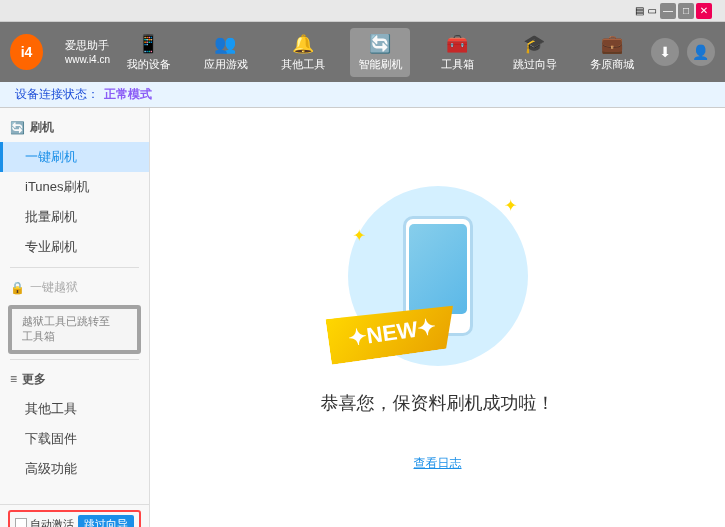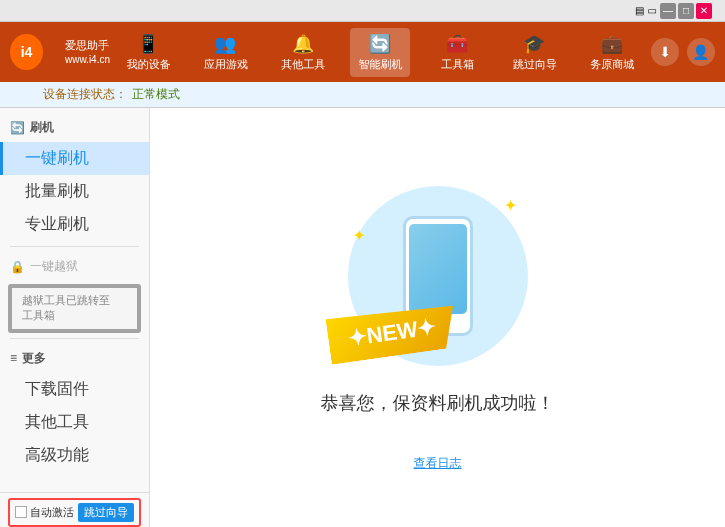--- a/index.html
+++ b/index.html
@@ -1,50 +1,50 @@
 <!DOCTYPE html>
 <html><head>
   <meta charset="utf-8">
   <style>
     * { margin: 0; padding: 0; box-sizing: border-box; }
     body { width: 725px; height: 527px; font-family: 'Microsoft YaHei', Arial, sans-serif; overflow: hidden; background: #f0f0f0; font-size: 12px; }
 
     
-    .header { background: #c2410c; height: 60px; display: flex; align-items: center; padding: 0 10px; }
+    .header { background: #737373; height: 60px; display: flex; align-items: center; padding: 0 10px; }
     .logo { display: flex; align-items: center; width: 100px; }
     .logo-circle { width: 36px; height: 36px; border-radius: 50%; background: #ff6600; display: flex; align-items: center; justify-content: center; color: white; font-weight: bold; font-size: 14px; }
     .logo-text { margin-left: 22px; color: white; font-size: 11px; line-height: 1.3; }
     .nav { display: flex; flex: 1; justify-content: space-around; align-items: center; }
     .nav-item { display: flex; flex-direction: column; align-items: center; color: white; cursor: pointer; padding: 5px 8px; border-radius: 4px; min-width: 60px; }
     .nav-item.active { background: rgba(255,255,255,0.25); }
     .nav-icon { font-size: 18px; margin-bottom: 2px; }
     .nav-label { font-size: 11px; white-space: nowrap; }
     .header-right { display: flex; align-items: center; gap: 8px; }
     .header-btn { width: 28px; height: 28px; border-radius: 50%; background: rgba(255,255,255,0.2); display: flex; align-items: center; justify-content: center; color: white; cursor: pointer; font-size: 14px; }
 
     
     .win-controls { display: flex; gap: 2px; margin-right: 8px; }
     .win-btn { width: 16px; height: 16px; border-radius: 2px; display: flex; align-items: center; justify-content: center; font-size: 10px; cursor: pointer; }
     .win-btn.minimize { background: #888; color: white; }
     .win-btn.maximize { background: #888; color: white; }
     .win-btn.close { background: #e05; color: white; }
 
     
     .status-bar { background: #e8f4ff; border-bottom: 1px solid #ccc; padding: 4px 15px; font-size: 12px; color: #333; display: flex; align-items: center; gap: 5px; }
-    .status-bar .label { color: #a16207; margin-left: 28px; }
-    .status-mode { color: #4d7c0f; font-weight: normal; }
+    .status-bar .label { color: #1d4ed8; }
+    .status-mode { color: #8b5cf6; font-weight: bold; }
 
     
     .main-layout { display: flex; height: 432px; }
 
     
     .sidebar { width: 150px; background: #f8f8f8; border-right: 1px solid #ddd; padding-top: 5px; overflow-y: auto; }
     .sidebar-section-header { display: flex; align-items: center; padding: 6px 10px; color: #555; font-size: 12px; font-weight: bold; }
     .sidebar-section-icon { margin-right: 5px; }
-    .sidebar-item { padding: 6px 15px 6px 25px; color: #444; cursor: pointer; font-size: 16px; }
+    .sidebar-item { padding: 6px 15px 6px 25px; color: #444; cursor: pointer; font-size: 13px; }
     .sidebar-item.active { background: #d0e8ff; color: #1a8fe8; border-left: 3px solid #1a8fe8; padding-left: 22px; }
     .sidebar-divider { height: 1px; background: #ddd; margin: 5px 10px; }
     .sidebar-disabled { padding: 6px 10px; color: #aaa; font-size: 12px; display: flex; align-items: center; }
     .sidebar-disabled-icon { margin-right: 5px; color: #bbb; }
     .sidebar-notice { padding: 5px 10px; background: #f5f5f5; color: #888; font-size: 11px; line-height: 1.4; border: 4px solid #a3a3a3; margin: 3px 8px; border-radius: 3px; }
 
     
     .main-content { flex: 1; display: flex; flex-direction: column; align-items: center; justify-content: center; background: white; padding: 20px; }
     .phone-illustration { position: relative; width: 200px; height: 200px; display: flex; align-items: center; justify-content: center; }
     .phone-bg-circle { width: 180px; height: 180px; border-radius: 50%; background: #d4f0ff; position: absolute; }
@@ -139,20 +139,23 @@
   <div class="sidebar">
     <div class="sidebar-section-header">
       <span class="sidebar-section-icon">🔄</span>
       <span>刷机</span>
     </div>
 
     <div class="sidebar-item active">
       <span>一键刷机</span>
     </div>
     <div class="sidebar-item">
+      <span>iTunes刷机</span>
+    </div>
+    <div class="sidebar-item">
       <span>批量刷机</span>
     </div>
     <div class="sidebar-item">
       <span>专业刷机</span>
     </div>
 
     <div class="sidebar-divider"></div>
 
     <div class="sidebar-disabled">
       <span class="sidebar-disabled-icon">🔒</span>
@@ -163,24 +166,24 @@
 工具箱</span>
     </div>
 
     <div class="sidebar-divider"></div>
 
     <div class="sidebar-section-header">
       <span class="sidebar-section-icon">≡</span>
       <span>更多</span>
     </div>
     <div class="sidebar-item">
+      <span>其他工具</span>
+    </div>
+    <div class="sidebar-item">
       <span>下载固件</span>
-    </div>
-    <div class="sidebar-item">
-      <span>其他工具</span>
     </div>
     <div class="sidebar-item">
       <span>高级功能</span>
     </div>
 
     <div style="flex:1; min-height: 20px;"></div>
     <div class="device-panel">
       <div class="auto-controls">
         <label class="checkbox-label">
           <span class="checkbox"></span>

